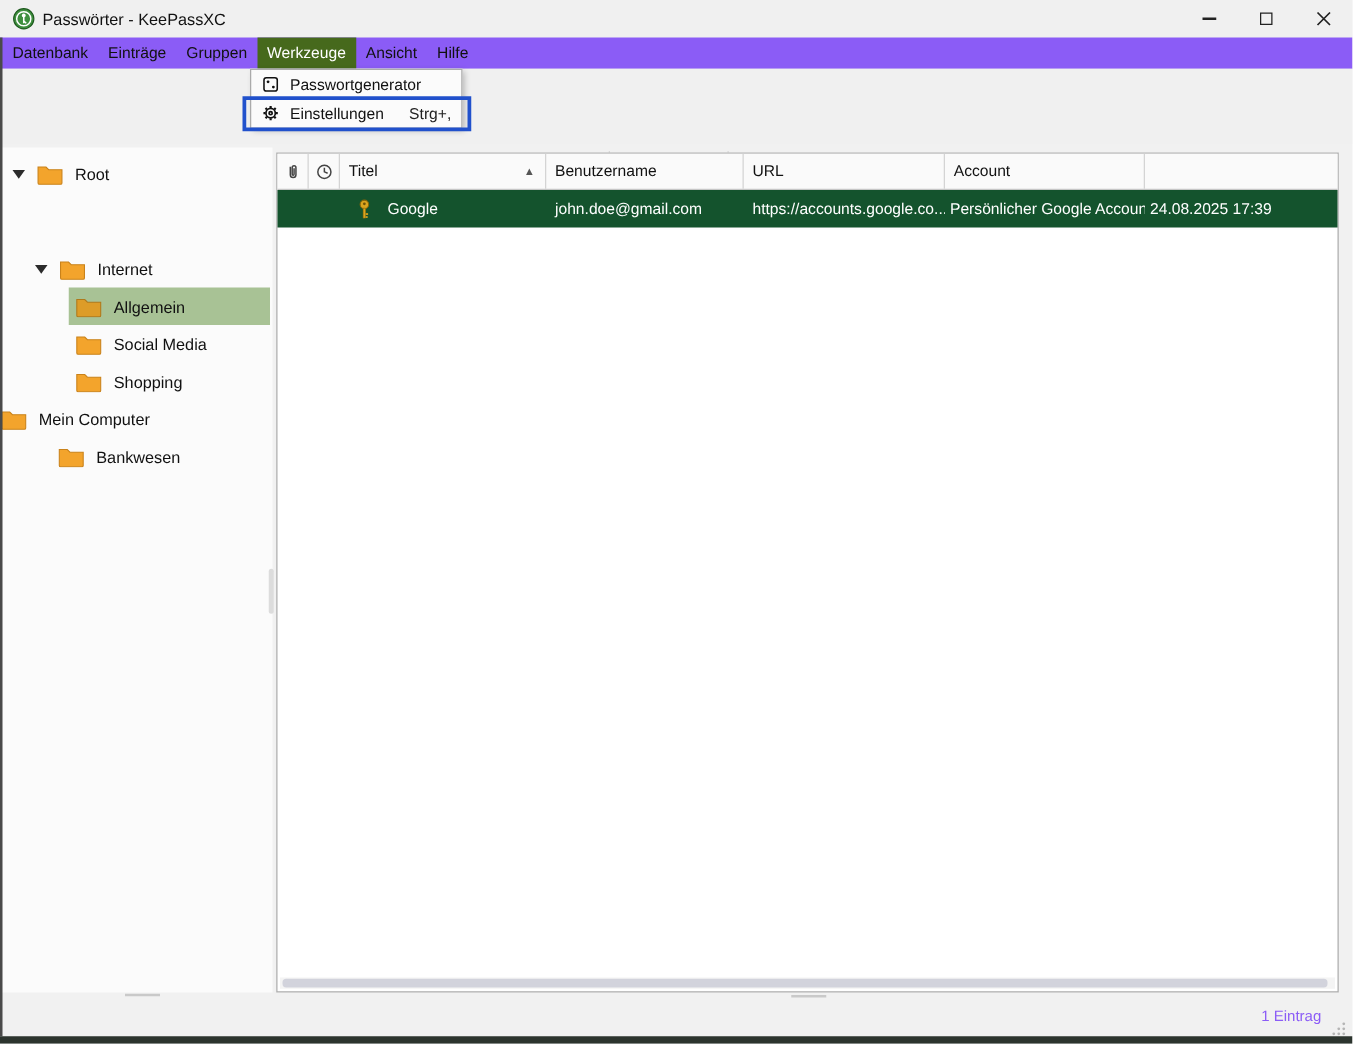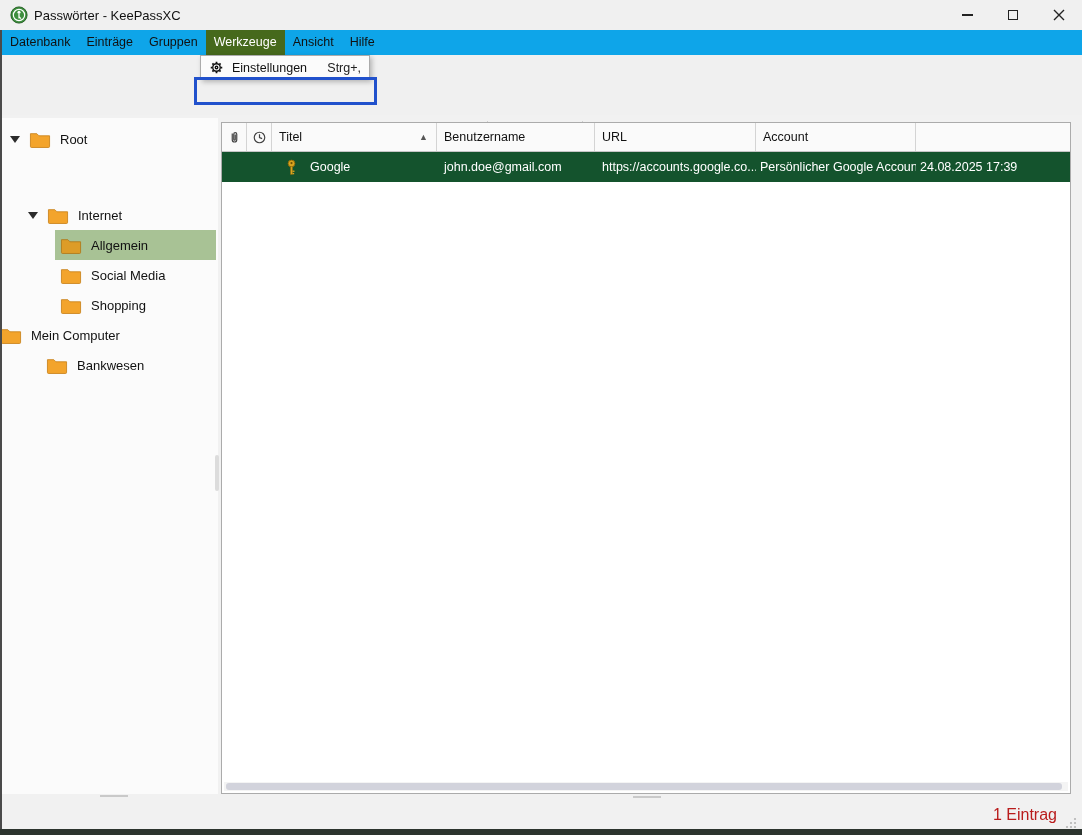--- a/index.html
+++ b/index.html
@@ -9,21 +9,21 @@
 
   
   .titlebar { left:0; top:0; width:1082px; height:30px; background:#f0f0f0; display:flex; align-items:center; }
   .titlebar .title { font-size:13px; margin-left:8px; }
   .win-btn { width:46px; height:30px; display:flex; align-items:center; justify-content:center; }
   .win-controls { position:absolute; right:0; top:0; display:flex; }
   .min-glyph { width:11px; height:2px; background:#222; }
   .max-glyph { width:10px; height:10px; border:1.5px solid #222; }
 
   
-  .menubar { left:0; top:30px; width:1082px; height:25px; background:#0ea5e9; display:flex; align-items:stretch; padding-left:2px; }
+  .menubar { left:0; top:30px; width:1082px; height:25px; background:#8b5cf6; display:flex; align-items:stretch; padding-left:2px; }
   .menu-item { font-size:12.5px; line-height:25px; padding:0 8px; }
   .menu-item.active { background:#46691c; color:#fff; }
 
   
   .toolbar { left:0; top:55px; width:1082px; height:60px; background:#f0f0f0; }
   .tbtn { position:absolute; display:flex; align-items:center; justify-content:center; }
   .tsep { position:absolute; top:66px; width:1px; height:36px; background:#cfcfcf; }
   .dd-arrow { font-size:10px; color:#333; }
 
   
@@ -53,21 +53,21 @@
   
   .dropdown { left:200px; top:55px; width:170px; background:#fbfbfb; border:1px solid #ababab; box-shadow:2px 2px 5px rgba(0,0,0,.25); z-index:20; }
   .dmenu-item { height:23px; display:flex; align-items:center; font-size:12.5px; padding:0 8px; }
   .dmenu-item svg { margin-right:8px; flex:none; }
   .dshortcut { margin-left:auto; color:#222;text-align:center; }
   .bluebox { left:194px; top:77px; width:183px; height:28px; border:3px solid #2151cc; z-index:30; pointer-events:none; }
 
   
   .vgrip { left:215px; top:455px; width:4px; height:36px; background:#dcdcdc; border-radius:2px; }
   .dash { height:2px; width:28px; background:#c9c9c9; }
-  .statusbar-text { font-size:16px; color:#b91c1c; }
+  .statusbar-text { font-size:12px; color:#8b5cf6; }
   .darkstrip { left:0; top:829px; width:1082px; height:6px; background:#2c342e; }
   .leftstrip { left:0; top:30px; width:2px; height:799px; background:#4a4a4a; }
   .grip-dots { right:4px; top:816px; }
 </style>
 </head>
 <body>
 
 <div class="abs titlebar">
   <span class="abs" style="left:10px; top:6px;">
     <svg width="18" height="18" viewBox="0 0 20 20">
@@ -314,20 +314,30 @@
     <div class="td c5" style="padding-left:4px;">Persönlicher Google Account</div>
     <div class="td c6" style="padding-left:4px;">24.08.2025 17:39</div>
   </div>
   <div class="hscroll">
       <div class="hthumb"></div>
     </div>
 </div>
 
 <div class="abs dropdown">
   <div class="dmenu-item">
+    <svg width="15" height="15" viewBox="0 0 24 24" fill="none" stroke="#111" stroke-width="2">
+        <rect x="3.5" y="3.5" width="17" height="17" rx="3"></rect>
+        <g fill="#111" stroke="none">
+          <circle cx="8.7" cy="8.7" r="1.8"></circle>
+          <circle cx="15.5" cy="15.5" r="1.8"></circle>
+        </g>
+      </svg>
+    <span>Passwortgenerator</span>
+  </div>
+  <div class="dmenu-item">
     <svg width="15" height="15" viewBox="0 0 24 24" fill="none" stroke="#111" stroke-width="2.2">
         <circle cx="12" cy="12" r="6"></circle>
         <circle cx="12" cy="12" r="2"></circle>
         <path stroke-width="2.8" d="M12 2.8 V5.4 M12 18.6 V21.2 M2.8 12 H5.4 M18.6 12 H21.2 M5.5 5.5 L7.3 7.3 M16.7 16.7 L18.5 18.5 M18.5 5.5 L16.7 7.3 M5.5 18.5 L7.3 16.7"></path>
       </svg>
     <span>Einstellungen</span>
     <span class="dshortcut">Strg+,</span>
   </div>
 </div>
 <div class="abs bluebox"></div>

